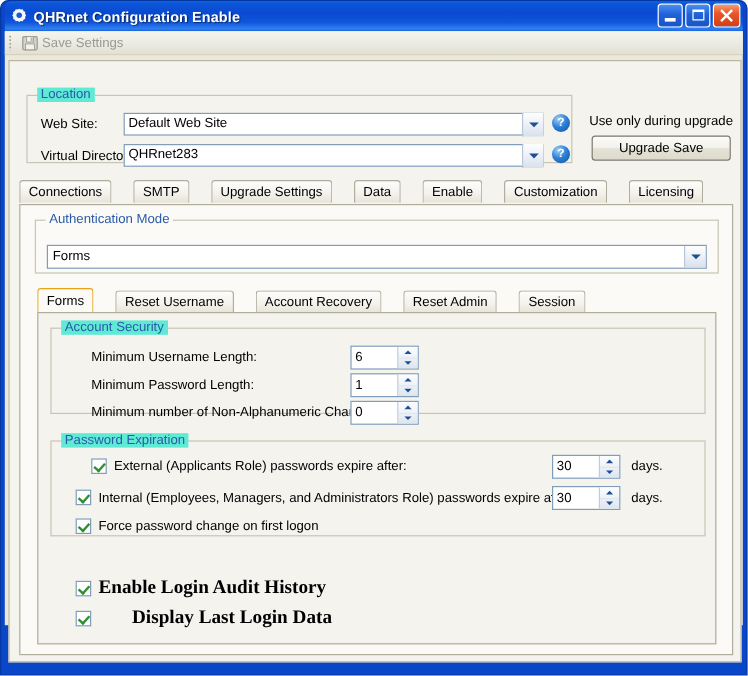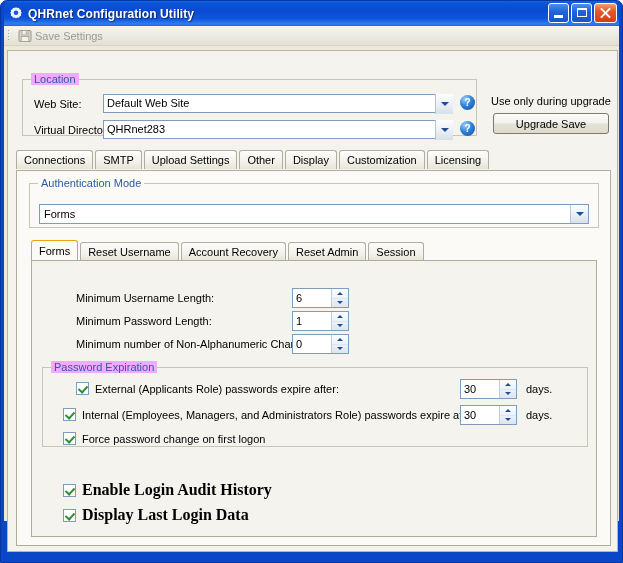--- a/index.html
+++ b/index.html
@@ -141,21 +141,21 @@
   .group {
     position: absolute;
     border: 1px solid #c8c5b4;
     background: transparent;
     box-sizing: border-box;
   }
   .group > .glabel {
     position: absolute;
     top: -7px; left: 8px;
     padding: 0 3px;
-    background: #f0abfc;
+    background: #5eead4;
     color: #2c5aa8;
     font-size: 11px;
     white-space: nowrap;
   }
 
   .lbl {
     position: absolute;
     font-size: 11px;
     color: #000;
     white-space: nowrap;
@@ -308,21 +308,21 @@
     font-size: 16px;
     font-weight: bold;
   }
 
   
   .tabstrip { position: absolute; display: flex; align-items: flex-end; }
   .tab {
     box-sizing: border-box;
     height: 19px;
     padding: 0 7px;
-    margin-right: 2px;
+    margin-right: 18px;
     display: flex;
     align-items: center;
     font-size: 11px;
     color: #000;
     background: linear-gradient(to bottom, #fdfdfc 0%, #f3f2ec 55%, #e6e4d8 100%);
     border: 1px solid #b0ad9c;
     border-bottom: none;
     border-radius: 3px 3px 0 0;
     white-space: nowrap;
     cursor: default;
@@ -349,21 +349,21 @@
   <div class="titlebar">
     <span class="title-icon">
       <svg width="16" height="16" viewBox="0 0 16 16">
         <path d="M8 1.2 L9.3 2.0 L10.9 1.8 L11.6 3.2 L13.1 3.9 L12.9 5.5 L13.8 6.8
                  L12.9 8.1 L13.1 9.7 L11.6 10.4 L10.9 11.8 L9.3 11.6 L8 12.4
                  L6.7 11.6 L5.1 11.8 L4.4 10.4 L2.9 9.7 L3.1 8.1 L2.2 6.8
                  L3.1 5.5 L2.9 3.9 L4.4 3.2 L5.1 1.8 L6.7 2.0 Z" fill="#ffffff" opacity="0.95"></path>
         <circle cx="8" cy="6.8" r="2.3" fill="#1a5ad0"></circle>
       </svg>
     </span>
-    <span class="title-text">QHRnet Configuration Utility</span>
+    <span class="title-text">QHRnet Configuration Enable</span>
     <div class="win-buttons">
       <div class="win-btn">
           <span class="g-min"></span>
         </div>
       <div class="win-btn">
           <span class="g-max"></span>
         </div>
       <div class="win-btn close">
         <span class="g-x1"></span>
           <span class="g-x2"></span>
@@ -412,23 +412,23 @@
           </span>
       </div>
       <div class="helpicon" style="left:452px; top:70px;">?</div>
 
       <div class="lbl" style="left:483px; top:44px;">Use only during upgrade</div>
       <div class="btn" style="left:485px; top:62px; width:116px; height:21px;">Upgrade Save</div>
 
       <div class="tabstrip" style="left:8px; top:99px;">
         <div class="tab">Connections</div>
         <div class="tab">SMTP</div>
-        <div class="tab">Upload Settings</div>
-        <div class="tab">Other</div>
-        <div class="tab">Display</div>
+        <div class="tab">Upgrade Settings</div>
+        <div class="tab">Data</div>
+        <div class="tab">Enable</div>
         <div class="tab">Customization</div>
         <div class="tab">Licensing</div>
       </div>
 
       <div class="tabpage" style="left:8px; top:119px; width:595px; height:376px;">
 
         <div class="group" style="left:12px; top:12px; width:570px; height:45px;">
           <span class="glabel" style="background:#fbfaf6;">Authentication Mode</span>
         </div>
         <div class="combo" style="left:22px; top:33px; width:550px;">
@@ -441,20 +441,23 @@
         <div class="tabstrip" style="left:14px; top:69px;">
           <div class="tab selected">Forms</div>
           <div class="tab">Reset Username</div>
           <div class="tab">Account Recovery</div>
           <div class="tab">Reset Admin</div>
           <div class="tab">Session</div>
         </div>
 
         <div class="tabpage" style="left:14px; top:89px; width:566px; height:277px; background:#f4f3ee;">
 
+          <div class="group" style="left:10px; top:12px; width:546px; height:72px;">
+            <span class="glabel">Account Security</span>
+          </div>
           <div class="lbl" style="left:44px; top:31px;">Minimum Username Length:</div>
           <div class="spinner" style="left:260px; top:27px; width:57px;">
             <span class="sval">6</span>
             <span class="sbtns">
               <span class="sbtn up">
                   <span class="tri-up"></span>
                 </span>
               <span class="sbtn">
                   <span class="tri-down"></span>
                 </span>
@@ -527,21 +530,21 @@
 
           <div class="cbrow" style="left:31px; top:171px;">
             <span class="cbox checked"></span>
             <span class="cbtext">Force password change on first logon</span>
           </div>
 
           <div class="cbrow" style="left:31px; top:220px;">
             <span class="cbox checked"></span>
             <span class="cbtext serif">Enable Login Audit History</span>
           </div>
-          <div class="cbrow" style="left:31px; top:245px;">
+          <div class="cbrow" style="left:31px; top:245px;gap:28px;">
             <span class="cbox checked"></span>
             <span class="cbtext serif">Display Last Login Data</span>
           </div>
 
         </div>
       </div>
     </div>
   </div>
 </div>
 

